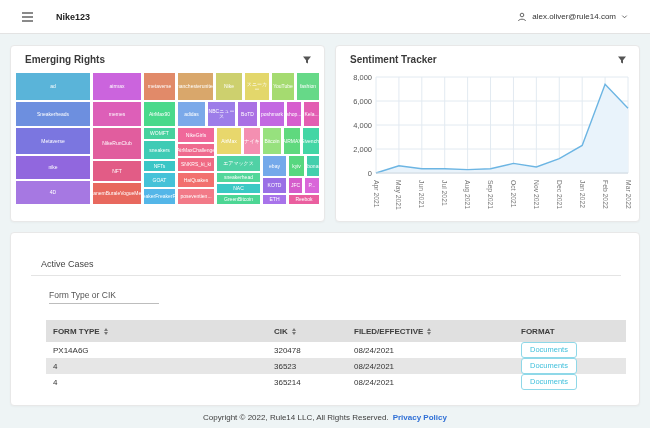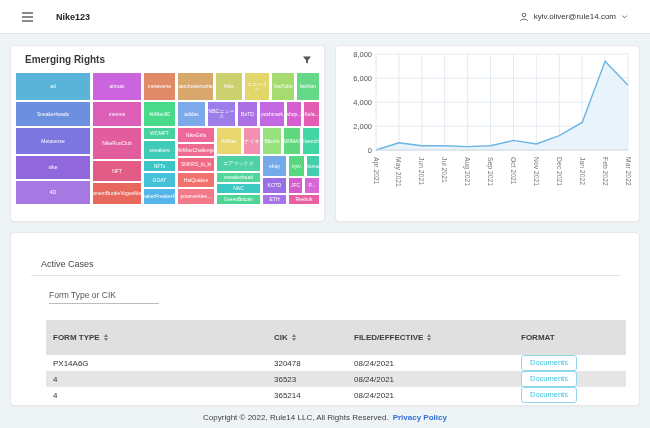--- a/index.html
+++ b/index.html
@@ -56,21 +56,21 @@
   }
   .search-row { margin:8px 0 16px 38px; }
   .search-input {
     border:none; border-bottom:1px solid #bdbdbd; outline:none;
     font-size:8.5px; color:#333; width:110px; padding:2px 0 3px 0;
     font-family:"Liberation Sans", sans-serif; background:transparent;
   }
   .search-input::placeholder { color:#555; }
   table.filings { border-collapse:collapse; margin:10px 0 0 35px; width:580px; table-layout:fixed; }
   table.filings th, table.filings td {
-    font-size:8px; text-align:left; padding:0 0 0 7px; height:35px; vertical-align:middle;
+    font-size:8px; text-align:left; padding:0 0 0 7px; height:22px; vertical-align:middle;
   }
   table.filings th { background:#e0e0e0; color:#3d3d3d; font-weight:bold; }
   table.filings td { height:14px; color:#333; }
   tr.stripe td { background:#e6e6e6; }
   .col1{width:221px;} .col2{width:80px;} .col3{width:167px;} .col4{width:112px;}
   .th-inner { display:flex; align-items:center; gap:4px; }
   .sort-icon { display:inline-flex; flex-direction:column; gap:1px; cursor:pointer; }
   .sort-icon i { display:block; width:0; height:0; border-left:2.5px solid transparent; border-right:2.5px solid transparent; }
   .sort-icon .up { border-bottom:3px solid #777; }
   .sort-icon .dn { border-top:3px solid #777; }
@@ -97,21 +97,21 @@
         <i></i>
         <i></i>
       </span>
     <span class="brand">Nike123</span>
   </div>
   <div class="user-wrap">
     <svg class="user-svg" width="10" height="10" viewBox="0 0 10 10">
       <circle cx="5" cy="3" r="1.8" fill="none" stroke="#555" stroke-width="0.9"></circle>
       <path d="M1.5 9 C1.5 6.6 8.5 6.6 8.5 9" fill="none" stroke="#555" stroke-width="0.9"></path>
     </svg>
-    <span class="user-email">kyiv.oliver@rule14.com</span>
+    <span class="user-email">alex.oliver@rule14.com</span>
     <svg class="chev" viewBox="0 0 8 8">
       <path d="M1.5 3 L4 5.5 L6.5 3" fill="none" stroke="#555" stroke-width="1"></path>
     </svg>
   </div>
 </div>
 
 <div class="cards-row">
   <div class="card" id="themes-card">
     <div class="card-head">
       <span class="card-title">Emerging Rights</span>
@@ -267,20 +267,26 @@
         <div class="tile" style="left: 247px; top: 122px; width: 25px; height: 11px; background: rgb(168, 115, 234);">
           <span>ETH</span>
         </div>
         <div class="tile" style="left: 273px; top: 122px; width: 32px; height: 11px; background: rgb(234, 95, 159);">
           <span>Reebok</span>
         </div>
       </div>
   </div>
 
   <div class="card" id="sentiment-card">
+    <div class="card-head">
+      <span class="card-title">Sentiment Tracker</span>
+      <svg class="funnel" viewBox="0 0 10 10">
+        <path d="M1 1.5 H9 L6 5.2 V8.6 L4 7.6 V5.2 Z" fill="#555"></path>
+      </svg>
+    </div>
     <div class="chart-wrap">
       <svg id="sentiment-svg" width="296" height="148" viewBox="0 0 296 148">
           <line x1="36" y1="104" x2="288" y2="104" stroke="#e2eaf1" stroke-width="1"></line>
           <line x1="36" y1="80" x2="288" y2="80" stroke="#e2eaf1" stroke-width="1"></line>
           <line x1="36" y1="56" x2="288" y2="56" stroke="#e2eaf1" stroke-width="1"></line>
           <line x1="36" y1="32" x2="288" y2="32" stroke="#e2eaf1" stroke-width="1"></line>
           <line x1="36" y1="8" x2="288" y2="8" stroke="#e2eaf1" stroke-width="1"></line>
           <line x1="36" y1="8" x2="36" y2="104" stroke="#e2eaf1" stroke-width="1"></line>
           <line x1="58.90909090909091" y1="8" x2="58.90909090909091" y2="104" stroke="#e2eaf1" stroke-width="1"></line>
           <line x1="81.81818181818181" y1="8" x2="81.81818181818181" y2="104" stroke="#e2eaf1" stroke-width="1"></line>

